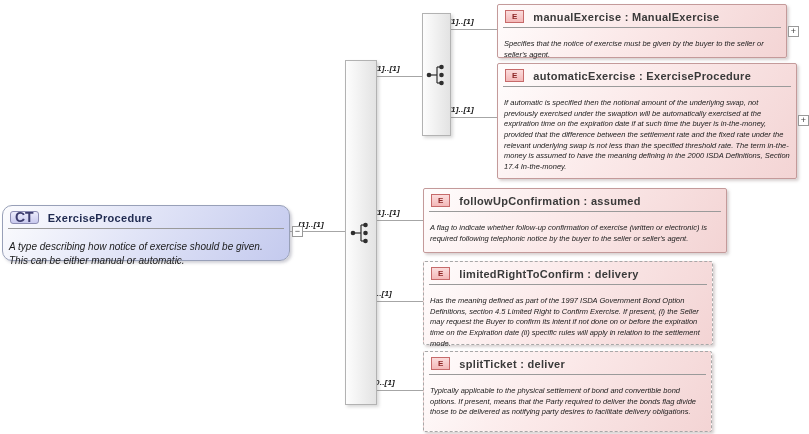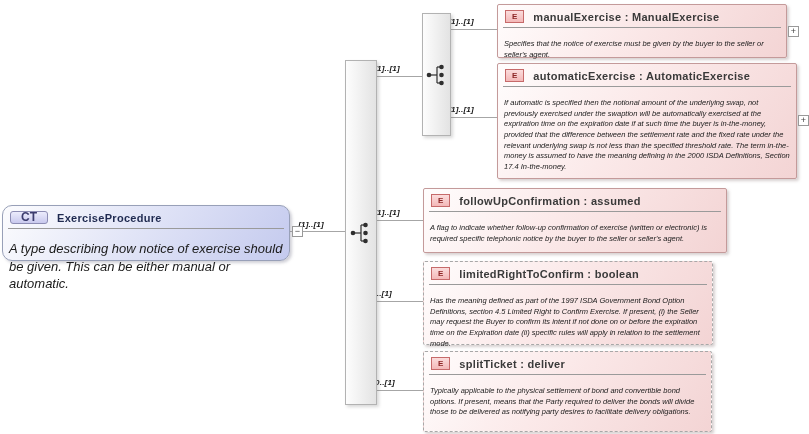--- a/index.html
+++ b/index.html
@@ -11,40 +11,40 @@
 
   
   .card { position:absolute; width:64px; text-align:center; font-size:8px; font-style:italic;
           font-weight:bold; color:#141414; z-index:2; letter-spacing:0.2px; }
 
   
   .type-box { position:absolute; left:2px; top:205px; width:288px; height:56px; box-sizing:border-box;
               border:1px solid #98a0b8; border-radius:10px;
               background:linear-gradient(125deg,#fcfcfe 0%,#e2e5f7 45%,#c4caee 100%);
               box-shadow:2px 2px 3px rgba(120,120,140,0.35); z-index:2; }
-  .badge-ct { font-size:12px; font-weight:bold; color:#3c3c6e; flex:0 0 auto;
+  .badge-ct { font-size:14px; font-weight:bold; color:#3c3c6e; flex:0 0 auto;
               background:linear-gradient(#ececfc,#c9c9ee); border:1px solid #8d8db4;
-              border-radius:3px; padding:0 10px; line-height:11px; }
+              border-radius:3px; padding:0 4px; line-height:11px; }
 
   
   .el-box { position:absolute; box-sizing:border-box; border:1px solid #c49a9a; border-radius:2px;
             background:linear-gradient(125deg,#fffdfd 0%,#fbe9e9 45%,#f3d4d4 100%);
             box-shadow:2px 2px 3px rgba(140,120,120,0.35); z-index:2; }
   .el-box.optional { border:1px dashed #a8a8a8; }
   .badge-e { font-size:8px; font-weight:bold; color:#8b2525; flex:0 0 auto;
              background:linear-gradient(#fbdcdc,#f3b8b8); border:1px solid #c66a6a;
              padding:0 6px; line-height:11px; }
 
   .box-header { display:flex; align-items:center; gap:9px; padding:5px 7px 3px 7px; }
   .box-title { font-size:11px; font-weight:bold; color:#3a3a3a; letter-spacing:0.3px;
                white-space:nowrap; overflow:hidden; }
   .type-box .box-title { color:#1f2a50; }
   .box-sep { height:1px; background:#9a9a9a; margin:1px 5px 0 5px; }
   .box-desc { font-size:7.5px; font-style:italic; color:#1a1a1a; padding:3px 6px 2px 6px; line-height:1.42;margin-top:8px; }
-  .type-box .box-desc { font-size:13px; line-height:1.35; }
+  .type-box .box-desc { font-size:10px; line-height:1.35; }
 
   
   .mini-btn { position:absolute; width:11px; height:11px; box-sizing:border-box; background:#ffffff;
               border:1px solid #999; color:#444; font-size:9px; line-height:9px; text-align:center;
               z-index:3; cursor:pointer; }
 
   
   .comp-box { position:absolute; box-sizing:border-box; border:1px solid #b2b2b2;
               background:linear-gradient(to right,#fdfdfd,#e3e3e3);
               box-shadow:2px 2px 3px rgba(130,130,130,0.3);
@@ -118,47 +118,47 @@
       <span class="box-title">manualExercise : ManualExercise</span>
     </div>
     <div class="box-sep"></div>
     <div class="box-desc">Specifies that the notice of exercise must be given by the buyer to the seller or seller's agent.</div>
   </div>
   <div class="mini-btn" style="left:788px; top:26px;">+</div>
 
   <div class="el-box" style="left:497px; top:63px; width:300px; height:116px;">
     <div class="box-header">
       <span class="badge-e">E</span>
-      <span class="box-title">automaticExercise : AutomaticExercise</span>
+      <span class="box-title">automaticExercise : ExerciseProcedure</span>
     </div>
     <div class="box-sep"></div>
     <div class="box-desc">If automatic is specified then the notional amount of the underlying swap, not previously exercised under the swaption will be automatically exercised at the expriration time on the expiration date if at such time the buyer is in-the-money, provided that the difference between the settlement rate and the fixed rate under the relevant underlying swap is not less than the specified threshold rate. The term in-the-money is assumed to have the meaning defining in the 2000 ISDA Definitions, Section 17.4 In-the-money.</div>
   </div>
   <div class="mini-btn" style="left:798px; top:115px;">+</div>
 
   <div class="el-box" style="left:423px; top:188px; width:304px; height:65px;">
     <div class="box-header">
       <span class="badge-e">E</span>
       <span class="box-title">followUpConfirmation : assumed</span>
     </div>
     <div class="box-sep"></div>
-    <div class="box-desc">A flag to indicate whether follow-up confirmation of exercise (written or electronic) is required specific telephonic notice by the buyer to the seller or seller's agent.</div>
+    <div class="box-desc">A flag to indicate whether follow-up confirmation of exercise (written or electronic) is required following telephonic notice by the buyer to the seller or seller's agent.</div>
   </div>
 
   <div class="el-box optional" style="left:423px; top:261px; width:290px; height:84px;">
     <div class="box-header">
       <span class="badge-e">E</span>
-      <span class="box-title">limitedRightToConfirm : boolean</span>
+      <span class="box-title">limitedRightToConfirm : delivery</span>
     </div>
     <div class="box-sep"></div>
     <div class="box-desc">Has the meaning defined as part of the 1997 ISDA Government Bond Option Definitions, section 4.5 Limited Right to Confirm Exercise. If present, (i) the Seller may request the Buyer to confirm its intent if not done on or before the expiration time on the Expiration date (ii) specific rules will apply in relation to the settlement mode.</div>
   </div>
 
   <div class="el-box optional" style="left:423px; top:351px; width:289px; height:81px;">
     <div class="box-header">
       <span class="badge-e">E</span>
       <span class="box-title">splitTicket : deliver</span>
     </div>
     <div class="box-sep"></div>
-    <div class="box-desc">Typically applicable to the physical settlement of bond and convertible bond options. If present, means that the Party required to deliver the bonds will divide those to be delivered as notifying party desires to facilitate delivery obligations.</div>
+    <div class="box-desc">Typically applicable to the physical settlement of bond and convertible bond options. If present, means that the Party required to deliver the bonds flag divide those to be delivered as notifying party desires to facilitate delivery obligations.</div>
   </div>
 
 </div>
 
 </body></html>

